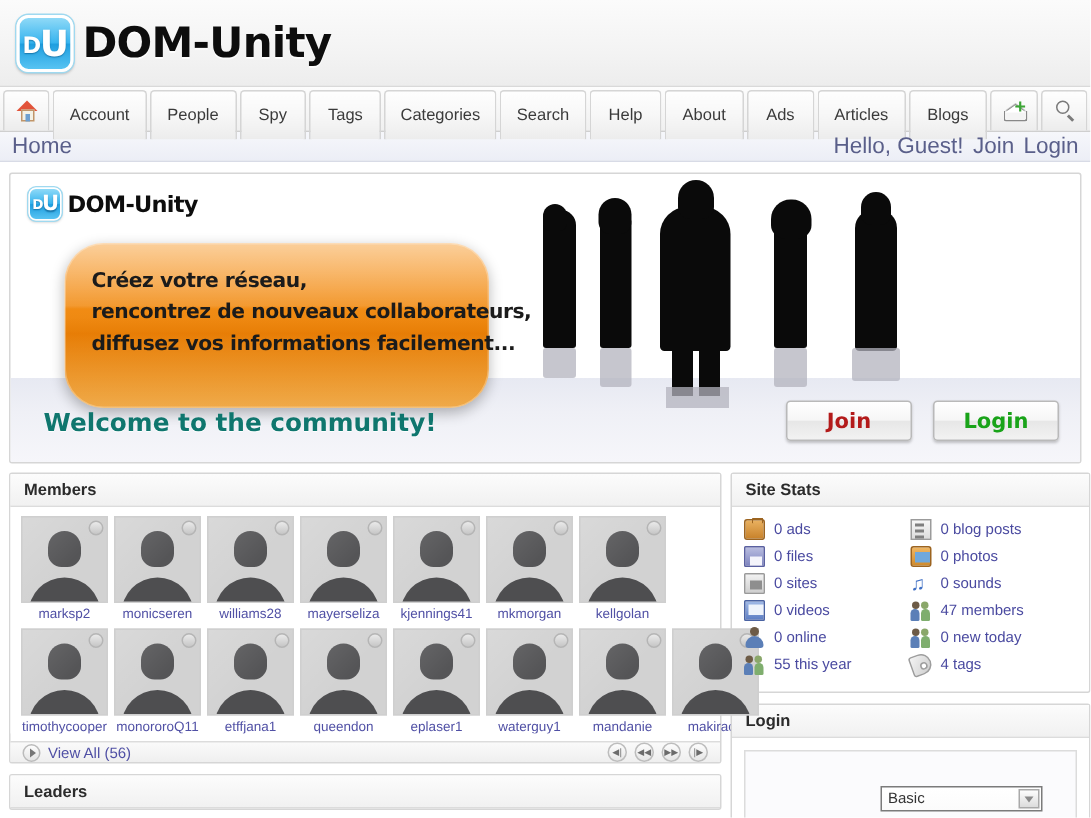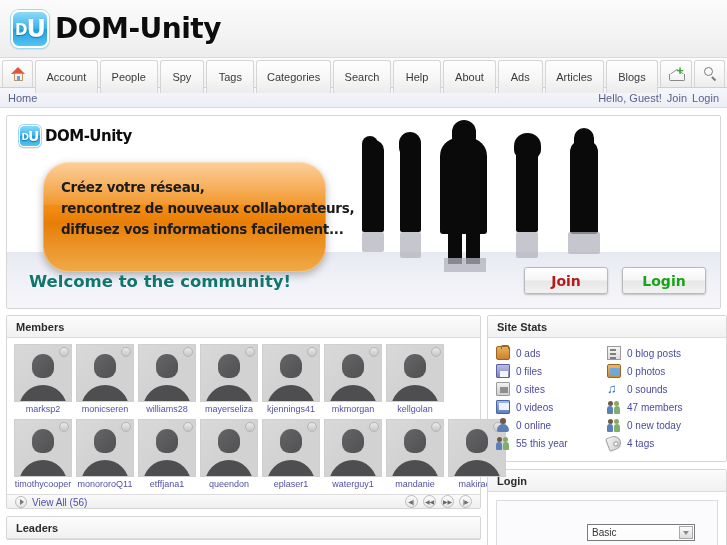--- a/index.html
+++ b/index.html
@@ -124,21 +124,21 @@
     transform: rotate(45deg); transform-origin: left center;
   }
 
   
   #breadcrumb-bar {
     height: 20px;
     background: linear-gradient(to bottom, #f6f7fb 0%, #eceef6 100%);
     border-bottom: 1px solid #d8dbe6;
     display: flex; align-items: center;
     padding: 0 8px;
-    font-size: 11px;
+    font-size: 15px;
     gap: 16px;
   }
   #breadcrumb-bar a { color: #5a5f8a; text-decoration: none; }
   .bc-right { margin-left: auto; color: #5a5f8a; }
   .bc-right a { color: #5a5f8a; margin-left: 2px; }
 
   
   #banner-wrap {
     margin: 7px 6px 6px 6px;
     height: 194px;

